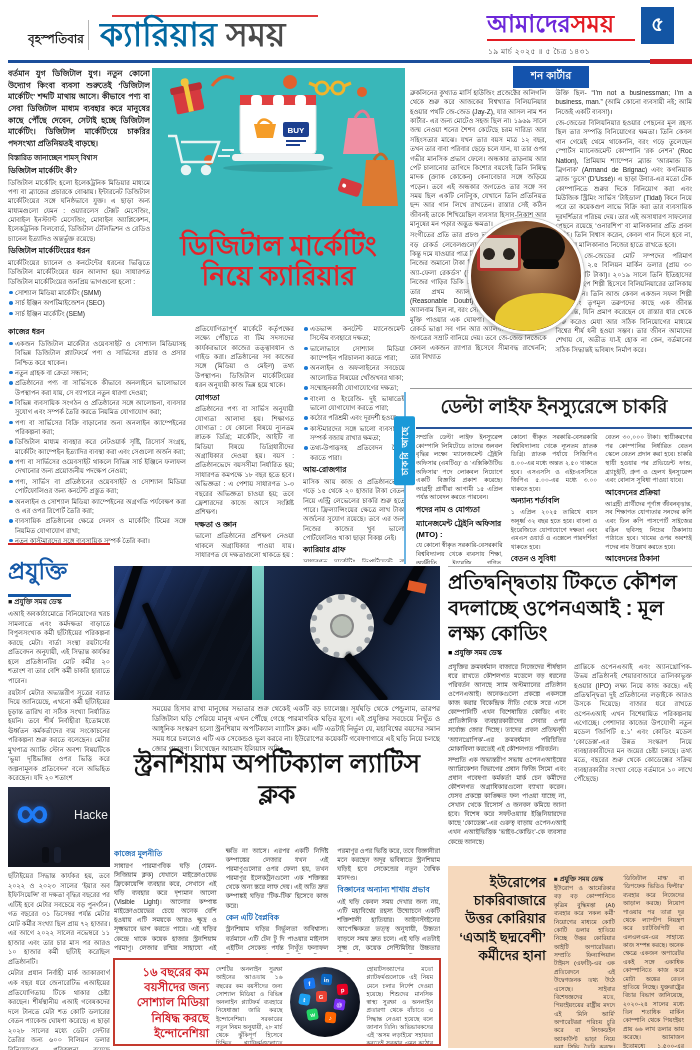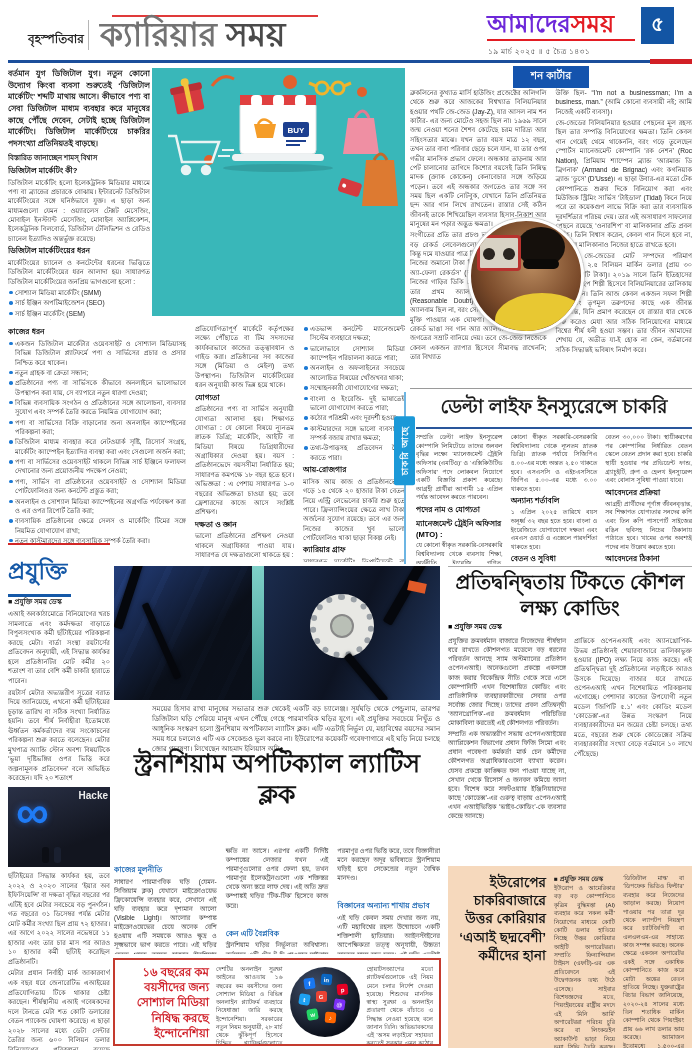--- a/index.html
+++ b/index.html
@@ -3,33 +3,33 @@
 <meta charset="utf-8">
 <style>
 *{margin:0;padding:0;box-sizing:border-box}
 body{background:#888;font-family:"Liberation Sans",sans-serif}
 .page{position:relative;width:700px;height:1050px;background:#fff;margin:0 auto;overflow:hidden;font-family:"Liberation Sans",sans-serif}
 
 .hd-day{position:absolute;left:28px;top:30px;font-size:12px;font-weight:bold;color:#222}
 .hd-vsep{position:absolute;left:88px;top:20px;width:1px;height:30px;background:#b5b5b5}
 .hd-redline{position:absolute;left:112px;top:15px;width:206px;height:2px;background:#e03a3a}
 .hd-title{position:absolute;left:100px;top:18px;font-size:33px;font-weight:bold;line-height:1;letter-spacing:0}
-.hd-title .c1{color:#737373}.hd-title .c2{color:#4a4a4a;margin-left:9px}
+.hd-title .c1{color:#0369a1}.hd-title .c2{color:#4a4a4a;margin-left:9px}
 .logo{position:absolute;left:487px;top:12px;font-size:24px;font-weight:bold;line-height:1}
 .logo .g{color:#6d28d9}.logo .r{color:#e31c23}
 .logo-rule{position:absolute;left:487px;top:39px;width:148px;height:2px;background:#e31c23}
 .pagenum{position:absolute;left:641px;top:7px;width:33px;height:37px;background:#1355a4;color:#fff;font-size:20px;font-weight:bold;display:flex;align-items:center;justify-content:center}
 .hd-date{position:absolute;left:488px;top:46px;font-size:7.5px;color:#444;letter-spacing:.4px}
 .rule-b{position:absolute;left:8px;top:60px;width:642px;height:3px;background:#1b4e9b}
 .rule-r{position:absolute;left:650px;top:59px;width:42px;height:5px;background:#d21f26}
 
 .col{font-size:6.6px;line-height:1.42;color:#1d1d1d}
 .t-p{text-align:justify;margin-bottom:2px}
 .t-h{font-weight:bold;color:#000;font-size:7.6px;margin:3px 0 1px}
-.t-hb{font-weight:bold;color:#1b67b3;font-size:7.6px;margin:19px 0 1px}
+.t-hb{font-weight:bold;color:#1b67b3;font-size:7.6px;margin:3px 0 1px}
 .t-b{position:relative;padding-left:7px;text-align:justify;margin-bottom:1px}
 .t-b::before{content:"";position:absolute;left:1px;top:3px;width:3.5px;height:3.5px;border-radius:50%;background:#1d7ad4}
 .t-intro{font-size:7.8px;font-weight:bold;line-height:1.5;color:#111;text-align:justify;margin-bottom:3px}
 .t-by{font-weight:bold;font-size:7px;margin-bottom:2px}
 
 .mkt-left{position:absolute;left:8px;top:68px;width:142px;height:252px;overflow:hidden}
 .teal{position:absolute;left:152px;top:68px;width:253px;height:248px;background:#39b7b9;overflow:hidden}
 .teal-head{margin-top:2px;text-align:center;font-size:27px;line-height:1.1;font-weight:bold;color:#e3242b}
 .mkt-cols{position:absolute;left:8px;top:324px;width:397px;height:238px;display:flex;gap:9px;overflow:hidden}
 .mc-a{width:178px;flex:none}.mc-b{width:99px;flex:none}.mc-c{flex:1}
@@ -55,21 +55,21 @@
 .delta-cols{display:flex;gap:8px}
 .delta-cols>div{flex:1;font-size:6.1px}
 .hdiv2{position:absolute;left:448px;top:566px;width:244px;height:1px;background:#aaa}
 
 .tech-label{position:absolute;left:8px;top:543px;width:102px;border-top:2.5px solid #d22726}
 .tech-word{display:inline-block;font-size:23px;font-weight:bold;color:#1458a7;padding:8px 4px 2px 0;border-bottom:3px solid #1458a7}
 .meta-col{position:absolute;left:8px;top:597px;width:102px;height:453px;overflow:hidden;font-size:6.6px;line-height:1.45}
 .meta-head{font-size:14.5px;line-height:1.25;font-weight:bold;color:#111;text-align:center;margin:4px 0 3px}
 .meta-img{width:102px;height:80px;background:linear-gradient(160deg,#2a3147,#12151f 70%);position:relative;margin:4px 0;overflow:hidden}
 .meta-inf{position:absolute;left:8px;top:2px;font-size:46px;font-weight:bold;color:#1f7bf5;line-height:1;text-shadow:0 0 6px rgba(40,120,250,.6)}
-.meta-txt{position:absolute;right:2px;top:2px;color:#eee;font-size:10px;font-weight:bold}
+.meta-txt{position:absolute;right:2px;top:20px;color:#eee;font-size:12px;font-weight:normal}
 .meta-sil{position:absolute;bottom:4px;width:7px;height:16px;background:#0c0e15;border-radius:3px}
 .meta-sil.a{left:34px}.meta-sil.b{left:46px;background:#1a2030}
 
 .machine{position:absolute;left:114px;top:566px;width:326px;height:134px;display:flex;background:#0b1420;overflow:hidden}
 .mp1{width:138px;flex:none;position:relative;background:linear-gradient(135deg,rgba(40,70,140,.85),rgba(10,15,25,.95) 60%),repeating-linear-gradient(115deg,#0c1626 0 14px,#27406e 14px 20px,#0a0e16 20px 34px)}
 .mstrip{width:12px;flex:none;background:linear-gradient(#7fd0c8,#3f9c94)}
 .mp2{flex:1;position:relative;background:linear-gradient(115deg,#1b2c4e,#0d1322 50%,#233a63),repeating-linear-gradient(75deg,rgba(90,130,200,.25) 0 8px,transparent 8px 22px)}
 .hub{position:absolute;left:46px;top:28px;width:64px;height:64px;border-radius:50%;background:#e8e8e4;border:6px dotted #9aa0a6}
 .hub-core{position:absolute;inset:14px;border-radius:50%;background:#b9bfb6;border:2px solid #888}
 .rod{position:absolute;background:#05070c;border-radius:2px;box-shadow:0 0 4px rgba(0,0,0,.6)}
@@ -92,21 +92,21 @@
 .sphere .t-chip:nth-of-type(1){left:14px;top:11px;transform:rotate(-8deg)}
 .sphere .t-chip:nth-of-type(2){left:31px;top:7px;transform:rotate(6deg)}
 .sphere .t-chip:nth-of-type(3){left:47px;top:17px;transform:rotate(-5deg)}
 .sphere .t-chip:nth-of-type(4){left:9px;top:27px;transform:rotate(9deg)}
 .sphere .t-chip:nth-of-type(5){left:26px;top:24px}
 .sphere .t-chip:nth-of-type(6){left:44px;top:32px;transform:rotate(8deg)}
 .sphere .t-chip:nth-of-type(7){left:17px;top:42px;transform:rotate(-10deg)}
 .sphere .t-chip:nth-of-type(8){left:35px;top:45px;transform:rotate(4deg)}
 
 .oa{position:absolute;left:448px;top:570px;width:244px;height:292px;overflow:hidden}
-.oa-head{text-align:center;font-size:20px;line-height:1.28;font-weight:bold;color:#141414}
+.oa-head{text-align:left;font-size:20px;line-height:1.28;font-weight:bold;color:#141414}
 .oa-body{display:flex;gap:8px;margin-top:3px}
 .oa-c1{width:118px;flex:none;font-size:6.4px}
 .oa-right{flex:1;font-size:6.4px}
 .oa-img{width:100%;height:92px;background:radial-gradient(rgba(140,190,255,.18) 1px,transparent 1.5px) 0 0/6px 6px,radial-gradient(circle at 45% 55%,#17406e,#071020 75%);display:flex;align-items:center;justify-content:center;gap:5px;margin-bottom:3px;overflow:hidden}
 .oa-word{color:#fff;font-size:19px;font-weight:bold;letter-spacing:.3px}
 
 .korea{position:absolute;left:448px;top:866px;width:244px;height:182px;background:#f6d9bd;padding:8px;display:flex;gap:8px;overflow:hidden}
 .ko-left{width:90px;flex:none;display:flex;flex-direction:row}
 .ko-head{font-size:13.5px;line-height:1.35;font-weight:bold;color:#161616;text-align:right}
 .ko-img{margin-top:auto;width:100%;height:84px;background:linear-gradient(135deg,#0d2a55,#081530 60%,#0a0f1e);position:relative;overflow:hidden}
@@ -191,20 +191,22 @@
         <path d="M102 56 h22 l-3 14 h-16 z" fill="#f59d28"></path>
         <path d="M106 56 q5 -9 14 0" stroke="#f59d28" stroke-width="2.5" fill="none"></path>
         <rect x="131" y="54" width="26" height="15" rx="2" fill="#1c3f8f"></rect>
         <text x="144" y="64.5" font-size="8" font-weight="bold" fill="#fff" text-anchor="middle" font-family="Liberation Sans,sans-serif">BUY</text>
         <path d="M134 73 h20 M134 77 h14" stroke="#1c3f8f" stroke-width="2"></path>
         <rect x="80" y="86" width="92" height="7" rx="3.5" fill="#eef2f3"></rect>
         <ellipse cx="126" cy="100" rx="55" ry="4" fill="rgba(0,0,0,.12)"></ellipse>
       </g>
     </svg>
     <div class="teal-head">
+      <div>ডিজিটাল মার্কেটিং</div>
+      <div>নিয়ে ক্যারিয়ার</div>
     </div>
   </div>
 
   <div class="mkt-cols">
     <div class="mc-a col">
         <div class="ti t-h">কাজের ধরন</div>
         <div class="ti t-b">একজন ডিজিটাল মার্কেটার ওয়েবসাইট ও সোশ্যাল মিডিয়াসহ বিভিন্ন ডিজিটাল প্ল্যাটফর্মে পণ্য ও সার্ভিসের প্রচার ও প্রসার নিশ্চিত করে থাকেন।</div>
         <div class="ti t-b">নতুন গ্রাহক বা ক্রেতা সন্ধান;</div>
         <div class="ti t-b">প্রতিষ্ঠানের পণ্য বা সার্ভিসকে কীভাবে অনলাইনে ভালোভাবে উপস্থাপন করা যায়, সে ব্যাপারে নতুন ধারণা দেওয়া;</div>
         <div class="ti t-b">বিভিন্ন ব্যবসায়িক সংগঠন ও প্রতিষ্ঠানের সঙ্গে আলোচনা, ব্যবসার সুযোগ এবং সম্পর্ক তৈরি করতে নিয়মিত যোগাযোগ করা;</div>
@@ -360,20 +362,21 @@
         <div class="t-chip t-p" style="background: rgb(123, 47, 247);">@</div>
         <div class="t-chip t-p" style="background: rgb(37, 211, 102);">w</div>
         <div class="t-chip t-p" style="background: rgb(255, 102, 0);">♪</div>
       </div>
     <div class="indo-c">হোয়াটসঅ্যাপের মতো প্ল্যাটফর্মগুলোকে এই নিয়ম মেনে চলার নির্দেশ দেওয়া হয়েছে। শিশুদের মানসিক স্বাস্থ্য সুরক্ষা ও অনলাইন প্রতারণা থেকে বাঁচাতে এ সিদ্ধান্ত নেওয়া হয়েছে বলে জানান তিনি। অভিভাবকদের এই ‘অসম লড়াইয়ে’ সহায়তা করতেই সরকার এমন কঠোর পদক্ষেপ নিয়েছে। অস্ট্রেলিয়ার পর ইন্দোনেশিয়াই প্রথম দেশ হিসেবে বয়সের ভিত্তিতে ডিজিটাল প্ল্যাটফর্মে প্রবেশাধিকার সীমিত করার এই সাহসী উদ্যোগ নিল।</div>
   </div>
 
   <div class="oa">
     <div class="oa-head">
       <div>প্রতিদ্বন্দ্বিতায় টিকতে কৌশল</div>
+      <div>বদলাচ্ছে ওপেনএআই : মূল</div>
       <div>লক্ষ্য কোডিং</div>
     </div>
     <div class="t-by">■ প্রযুক্তি সময় ডেস্ক</div>
     <div class="oa-body">
       <div class="oa-c1 col">
           <div class="ti t-p">প্রযুক্তির ক্রমবর্ধমান বাজারে নিজেদের শীর্ষস্থান ধরে রাখতে কৌশলগত মডেলে বড় ধরনের পরিবর্তন আনছে স্যাম অল্টম্যানের প্রতিষ্ঠান ওপেনএআই। অনেকগুলো প্রকল্পে একসঙ্গে কাজ করার বিকেন্দ্রিক নীতি থেকে সরে এসে কোম্পানিটি এখন বিশেষায়িত কোডিং এবং প্রাতিষ্ঠানিক ব্যবহারকারীদের সেবার ওপর সর্বোচ্চ জোর দিচ্ছে। তাদের প্রবল প্রতিদ্বন্দ্বী ‘অ্যানথ্রোপিক’-এর ক্রমবর্ধমান পরিচিতির মোকাবিলা করতেই এই কৌশলগত পরিবর্তন।</div>
           <div class="ti t-p">সম্প্রতি এক অভ্যন্তরীণ সভায় ওপেনএআইয়ের অ্যাপ্লিকেশন বিভাগের প্রধান ফিজি সিমো এবং প্রধান গবেষণা কর্মকর্তা মার্ক চেন কর্মীদের কৌশলগত অগ্রাধিকারগুলো ব্যাখ্যা করেন। যেসব প্রকল্পে কাঙ্ক্ষিত ফল পাওয়া যাচ্ছে না, সেখান থেকে রিসোর্স ও জনবল কমিয়ে আনা হবে। বিশেষ করে সফটওয়্যার ইঞ্জিনিয়ারদের কাছে ‘কোডেক্স’-এর গুরুত্ব বাড়ায় ওপেনএআই এখন এআইভিত্তিক ‘ভাইব-কোডিং’-কে ব্যবসার কেন্দ্রে আনছে।</div>
         </div>
       <div class="oa-right">
         <div class="col">

